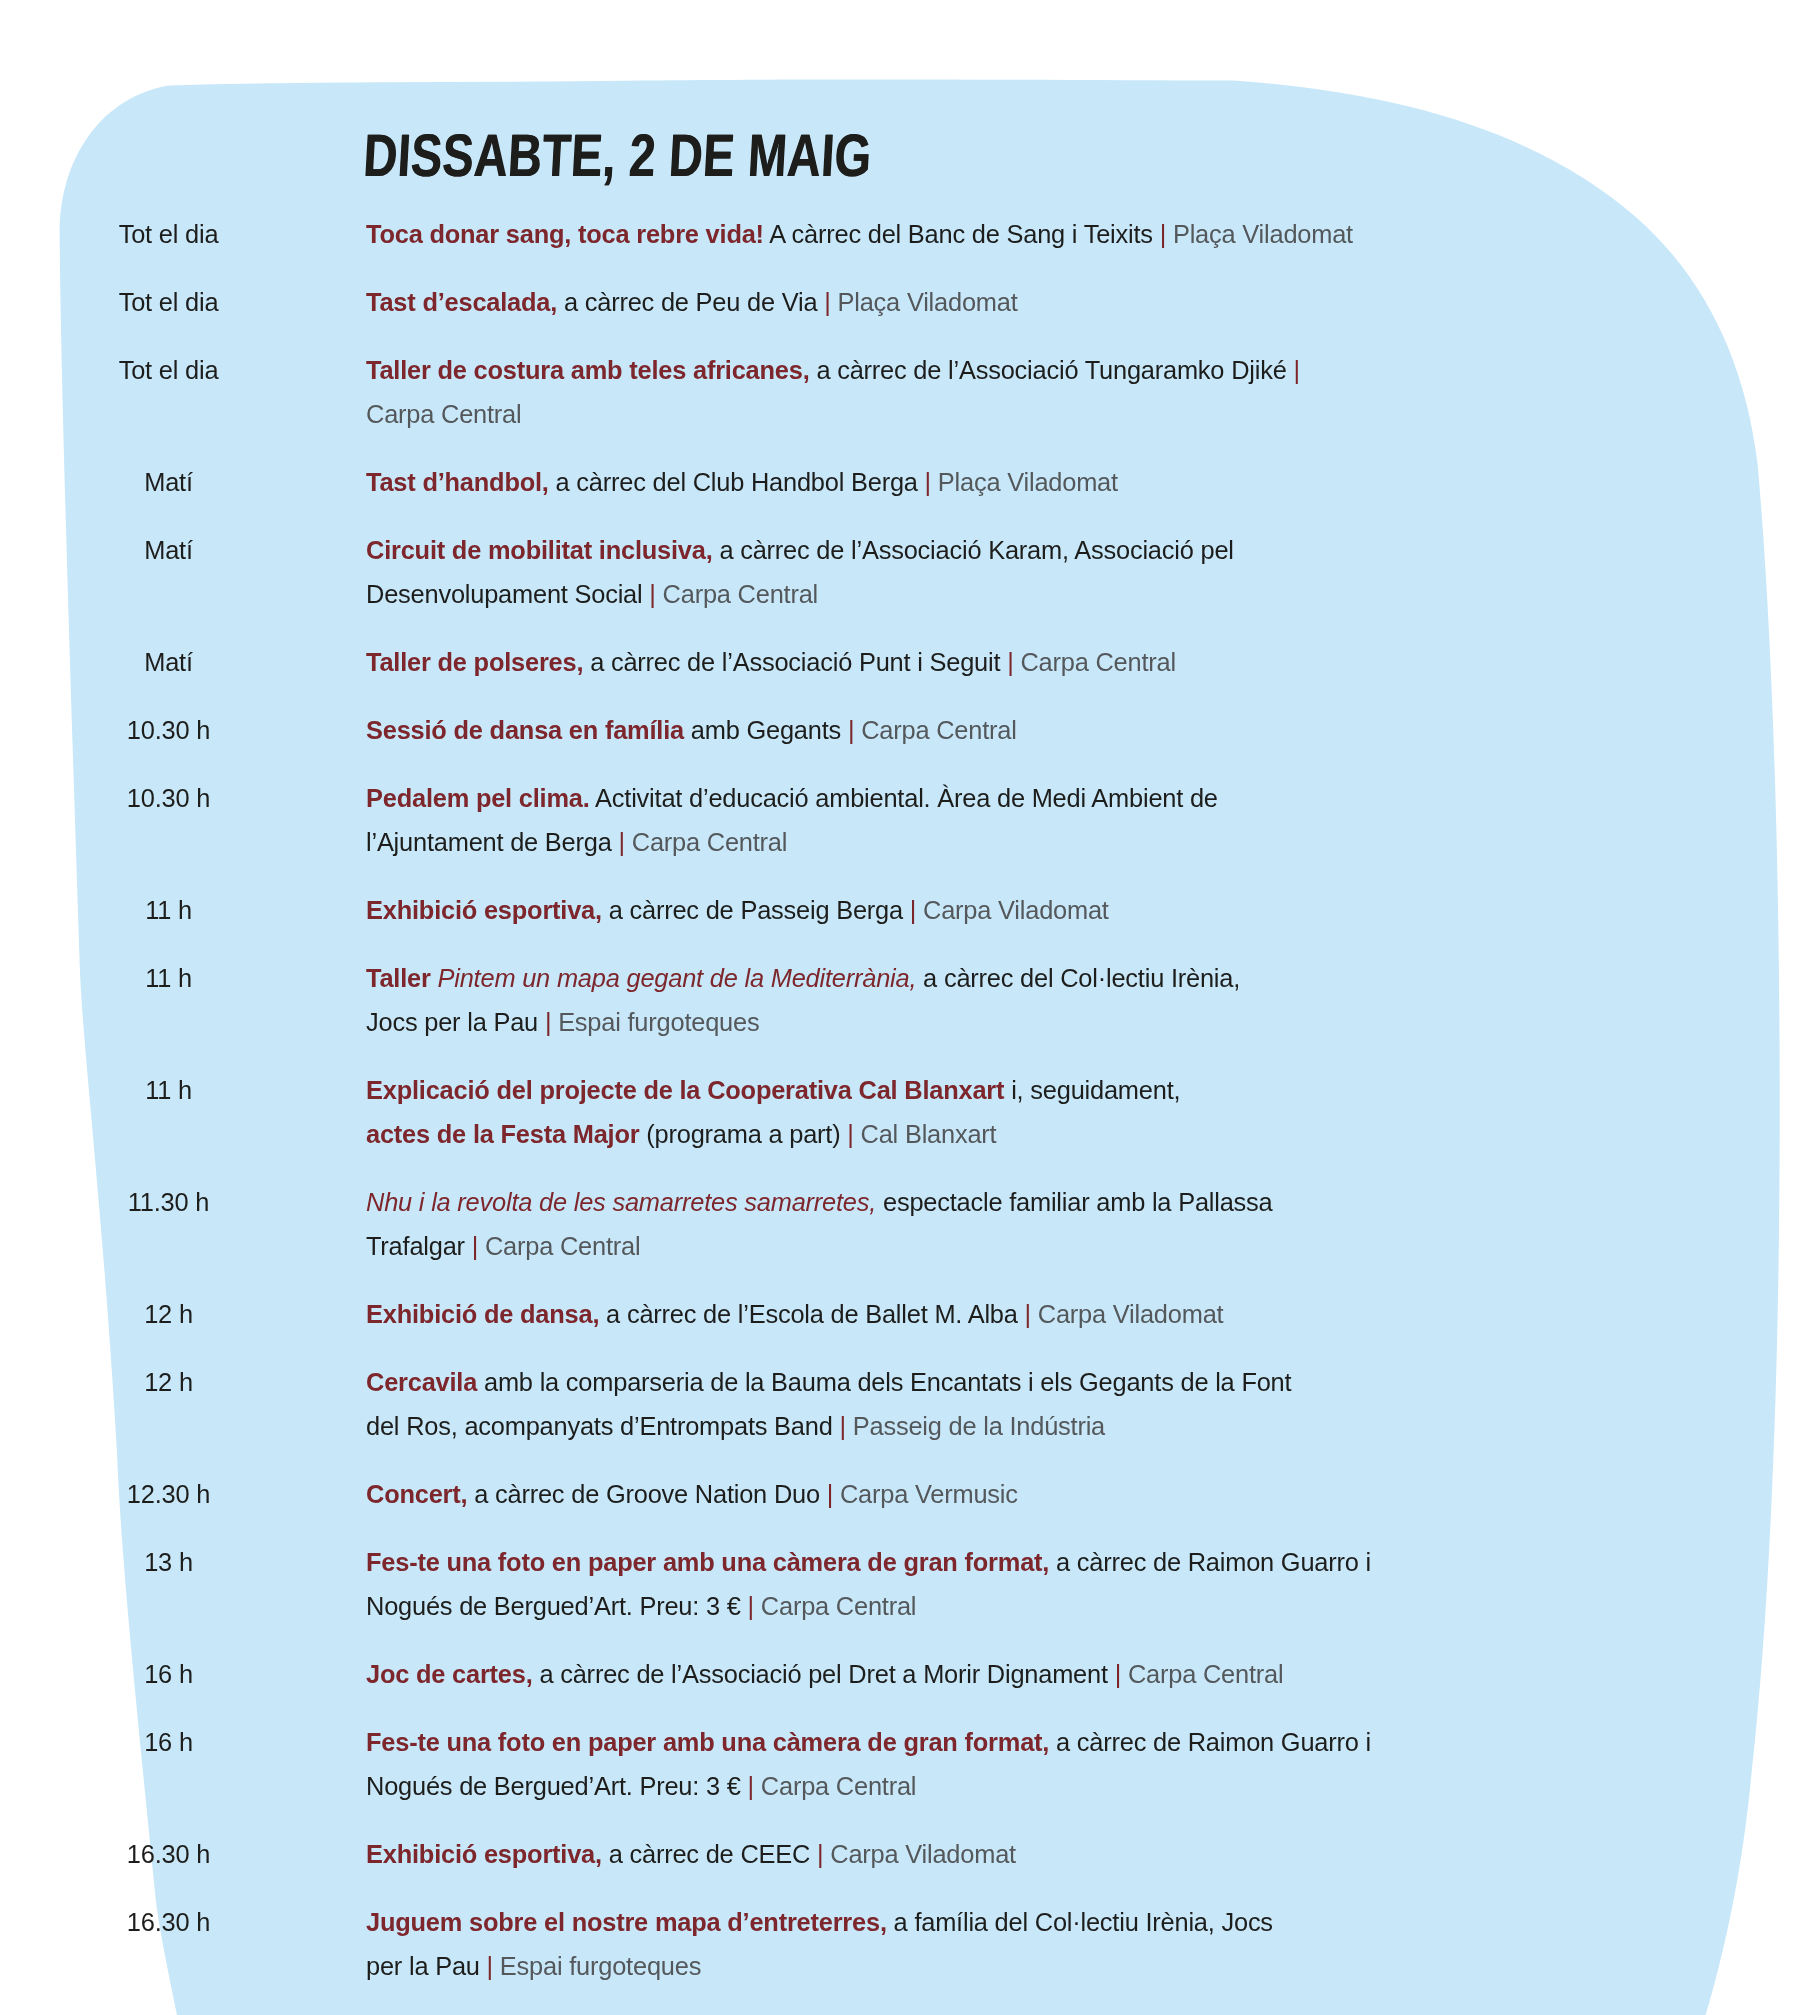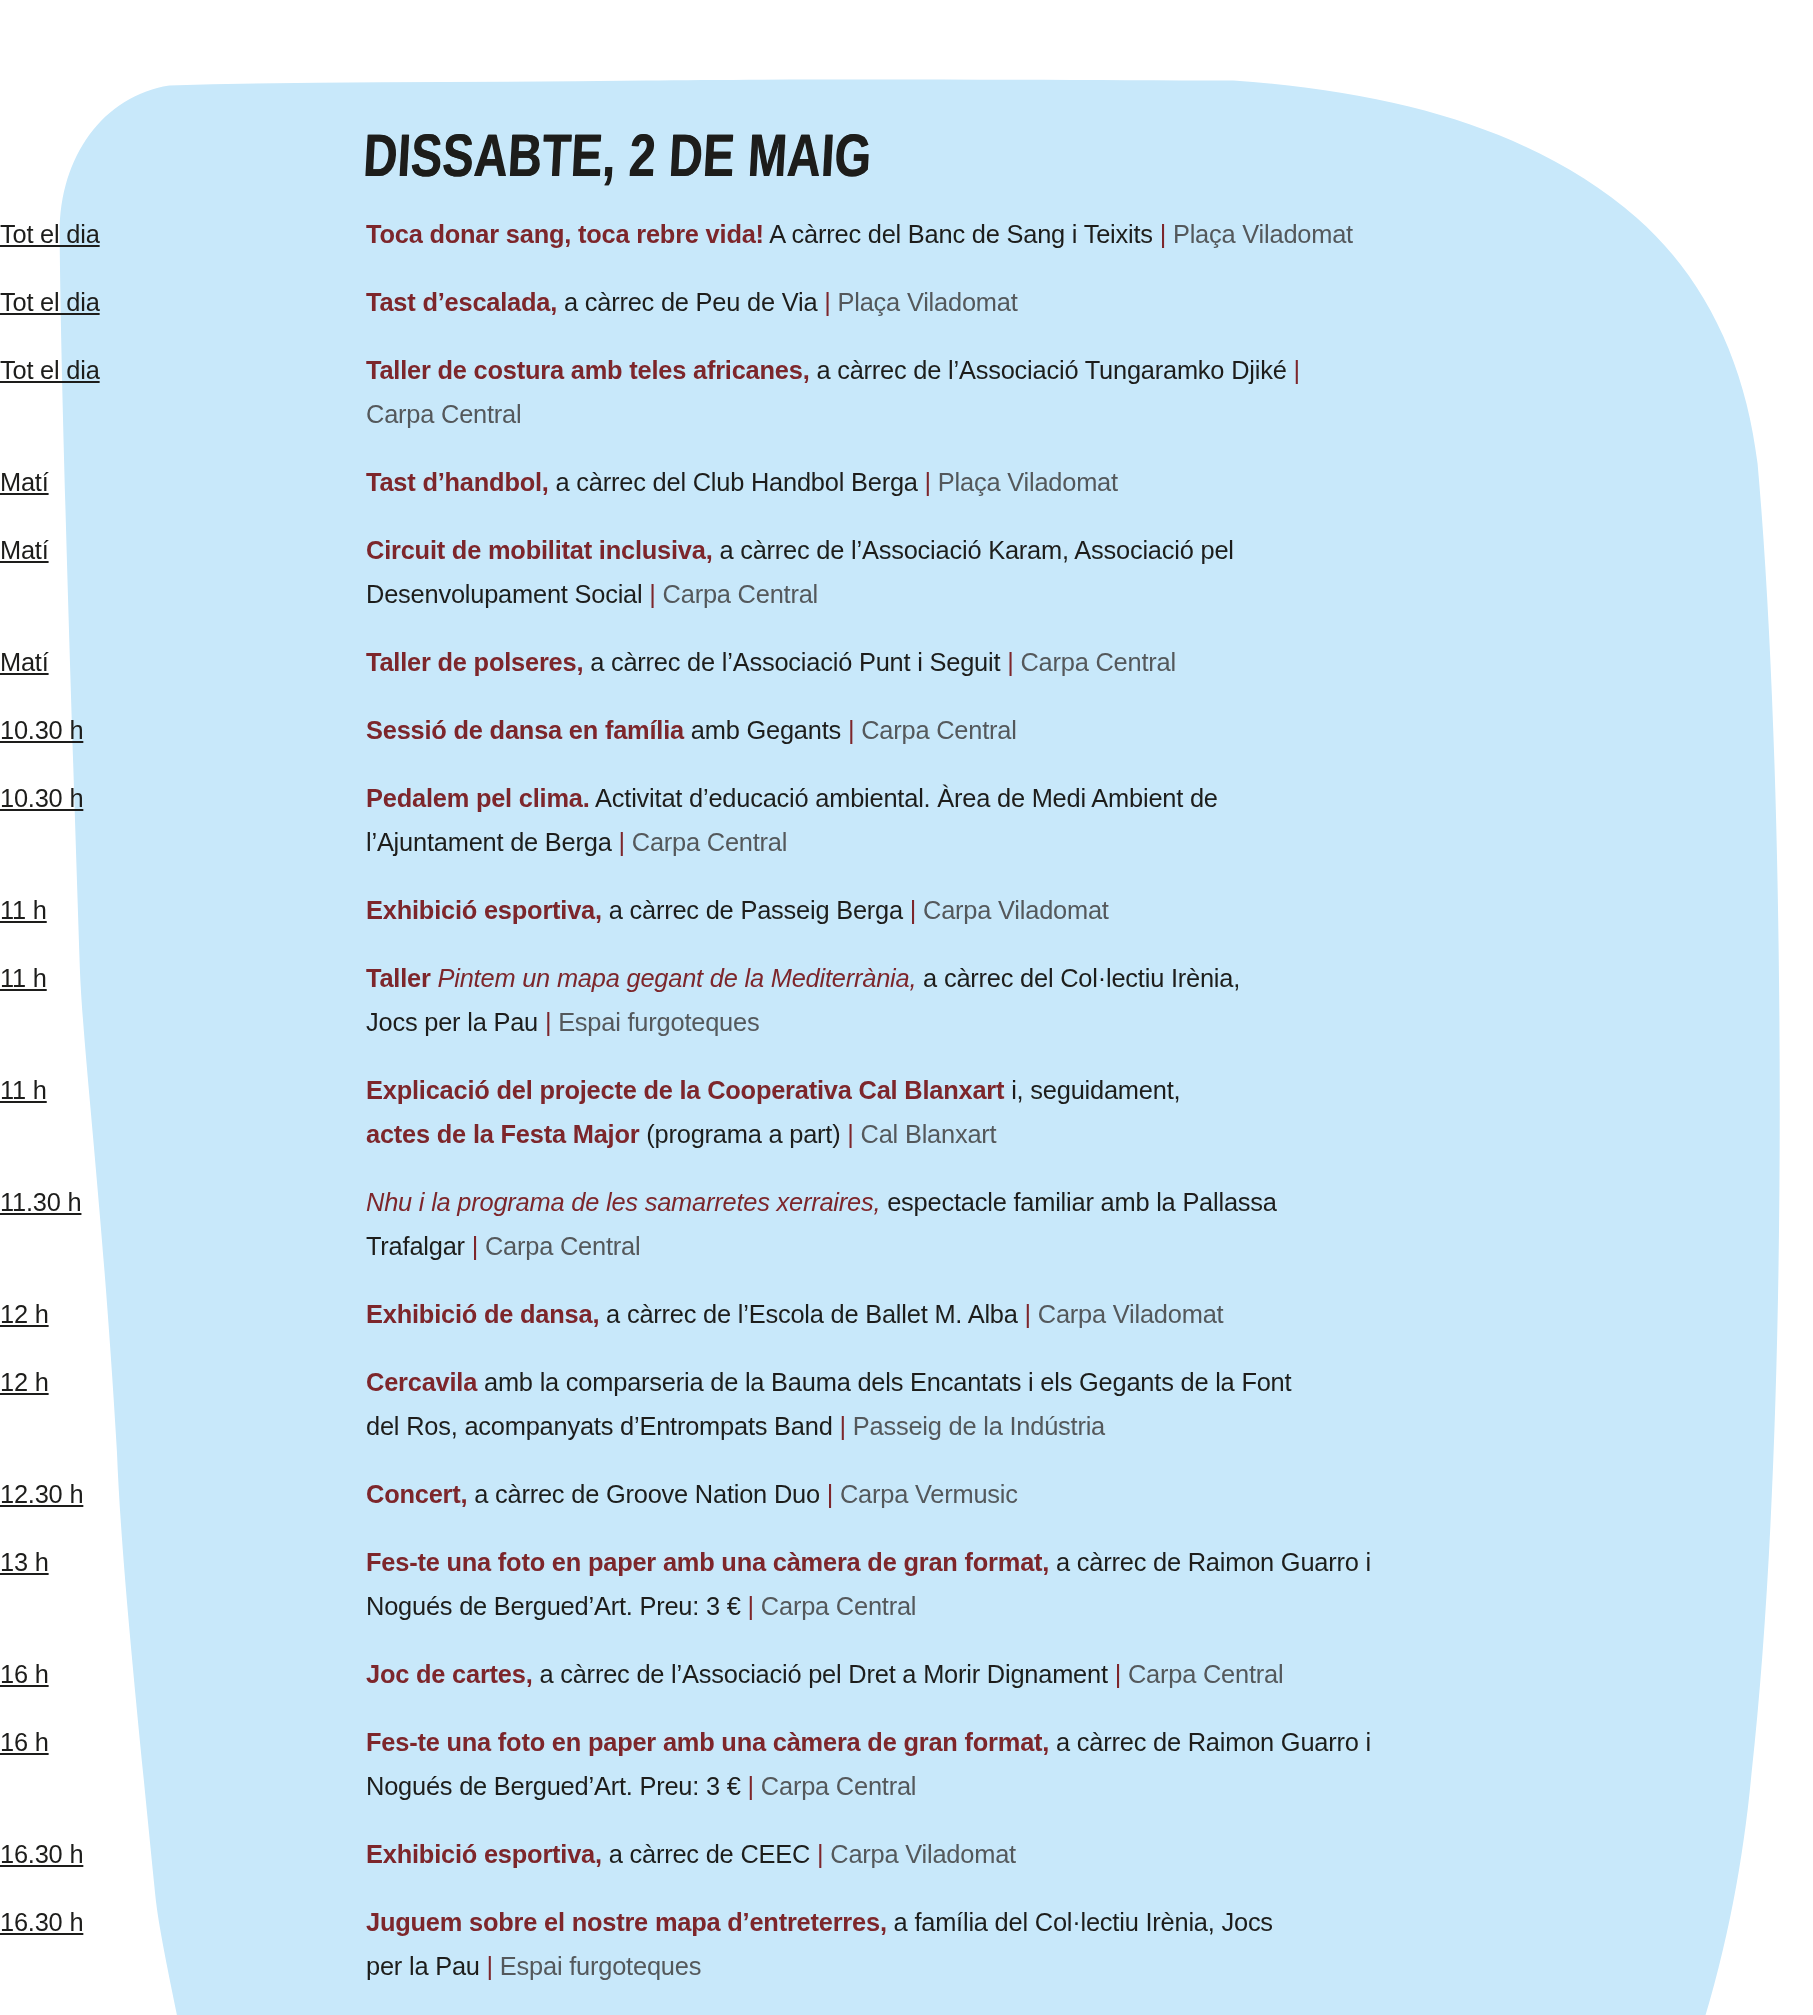--- a/index.html
+++ b/index.html
@@ -44,24 +44,23 @@
     display:grid;
     grid-template-columns:337px 1fr;
     column-gap:29px;
     margin-bottom:24px;
     font-size:25.4px;
     line-height:44px;
     letter-spacing:-0.2px;
     color:var(--ink);
   }
   .time{
-    text-align:left;
+    text-align:center;
     white-space:nowrap;
     color:var(--ink);
-    text-decoration:underline;
   }
   .desc{max-width:1411px;}
   .line{white-space:nowrap;}
   .seg-r{color:var(--red);font-weight:bold;text-align:right;}
   .seg-ri{color:var(--red);font-weight:normal;font-style:italic;}
   .seg-b{color:var(--ink);margin-top:16px;}
   .seg-g{color:var(--muted);}
   .seg-p{color:var(--red);}
 </style>
 </head>
@@ -156,21 +155,21 @@
       <div class="row">
         <div class="time">11 h</div>
         <div class="desc">
           <div class="line"><span class="seg-r">Explicació del projecte de la Cooperativa Cal Blanxart</span><span class="seg-b"> i, seguidament,</span></div>
           <div class="line"><span class="seg-r">actes de la Festa Major</span><span class="seg-b"> (programa a part) </span><span class="seg-p">|</span><span class="seg-g"> Cal Blanxart</span></div>
         </div>
       </div>
       <div class="row">
         <div class="time">11.30 h</div>
         <div class="desc">
-          <div class="line"><span class="seg-ri">Nhu i la programa de les samarretes xerraires,</span><span class="seg-b"> espectacle familiar amb la Pallassa</span></div>
+          <div class="line"><span class="seg-ri">Nhu i la revolta de les samarretes samarretes,</span><span class="seg-b"> espectacle familiar amb la Pallassa</span></div>
           <div class="line"><span class="seg-b">Trafalgar </span><span class="seg-p">|</span><span class="seg-g"> Carpa Central</span></div>
         </div>
       </div>
       <div class="row">
         <div class="time">12 h</div>
         <div class="desc">
           <div class="line"><span class="seg-r">Exhibició de dansa,</span><span class="seg-b"> a càrrec de l’Escola de Ballet M. Alba </span><span class="seg-p">|</span><span class="seg-g"> Carpa Viladomat</span></div>
         </div>
       </div>
       <div class="row">

